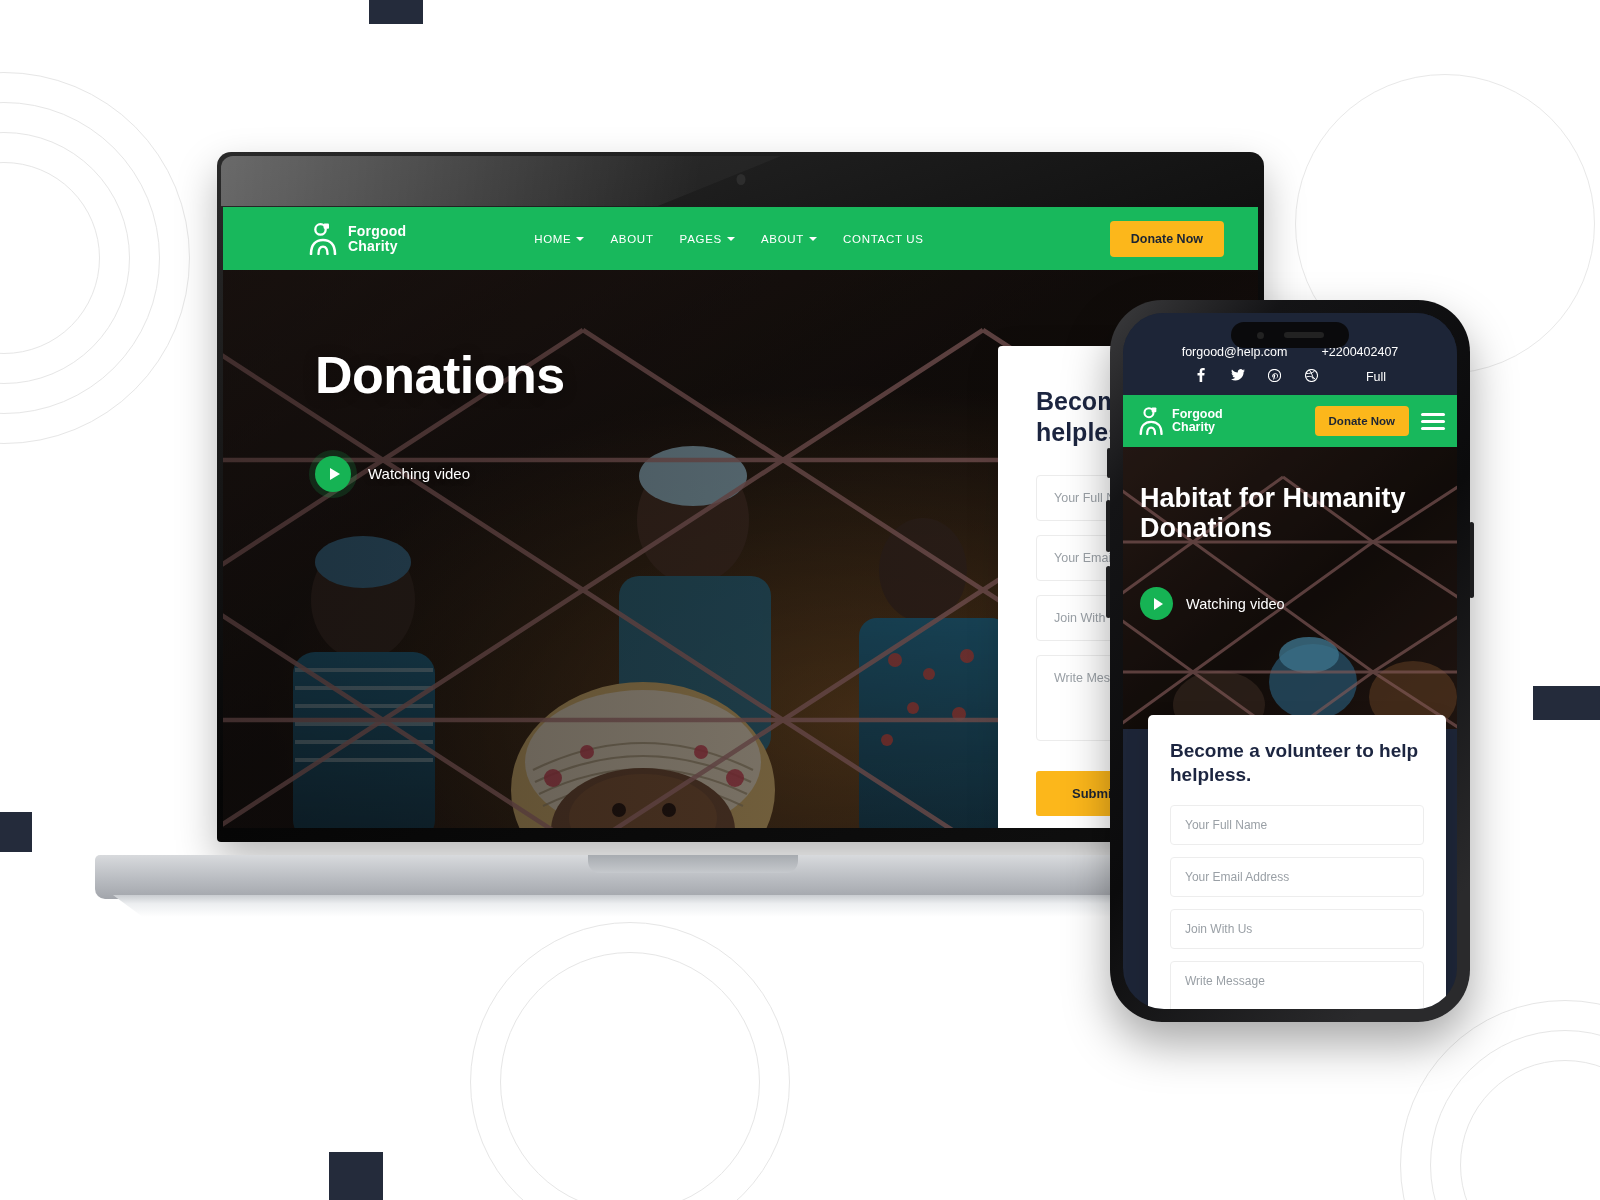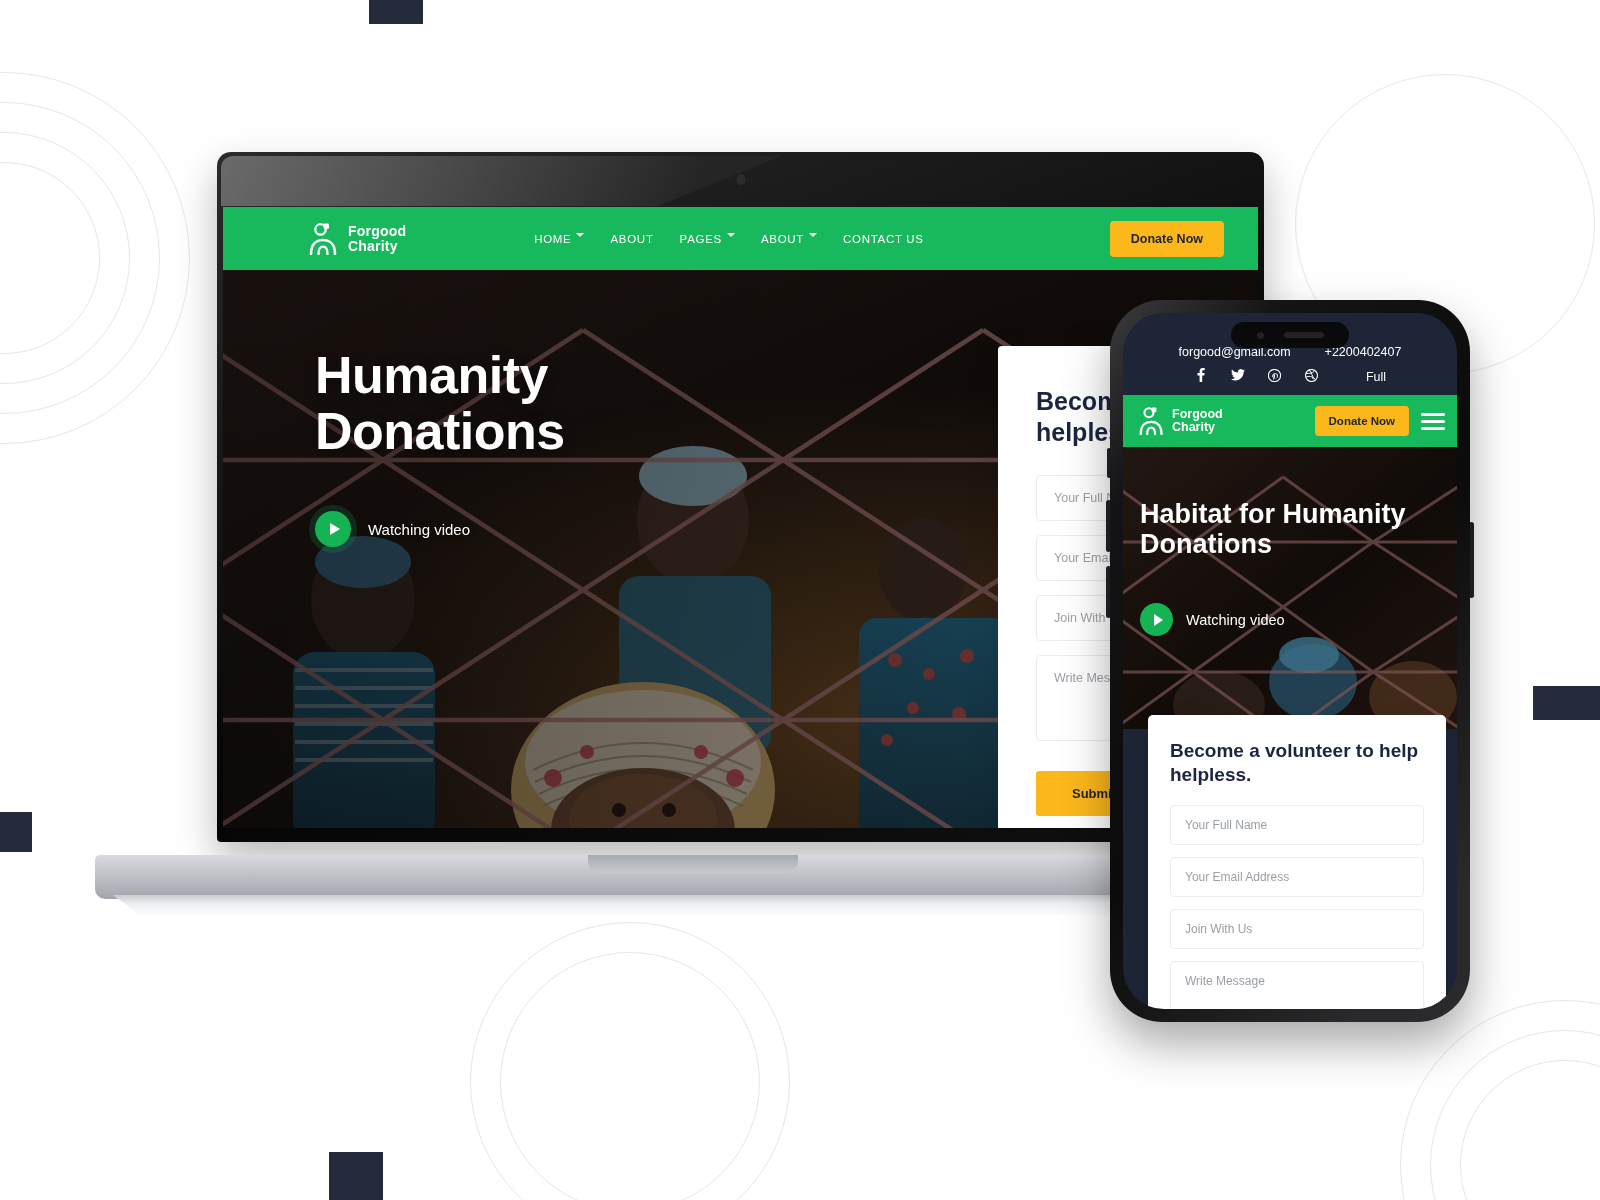--- a/index.html
+++ b/index.html
@@ -74,21 +74,21 @@
     position: relative; z-index: 5;
   }
   .brand { display: flex; align-items: center; gap: 9px; margin-left: 56px; }
   .brand-mark { width: 30px; height: 32px; flex: 0 0 auto; }
   .brand-name { color:#fff; font-weight: bold; line-height: 1.02; font-size: 14px; letter-spacing:.2px;}
   .brand-name span { display:block; }
 
   .nav-links { display:flex; align-items:center; gap: 26px; margin-left: 128px; }
   .nav-link {
     color:#ffffff; font-size: 11.5px; letter-spacing: .7px;
-    display:flex; gap:5px; cursor:pointer; white-space:nowrap;
+    display:flex; align-items:center; gap:5px; cursor:pointer; white-space:nowrap;
   }
   .caret { width:0;height:0;border-left:4px solid transparent;border-right:4px solid transparent;border-top:4.5px solid #fff; display:inline-block;}
 
   .donate-btn {
     margin-left:auto; background:#fcb71b; color:#1c2433; border:none;
     font-size: 12.5px; font-weight: 600; padding: 11px 21px; border-radius:4px;
     cursor:pointer; font-family:"Liberation Sans",sans-serif;
   }
 
   
@@ -172,21 +172,21 @@
   .m-brand-name span { display:block; }
   .m-donate {
     margin-left:auto; background:#fcb71b; color:#1c2433; border:none; font-weight:600;
     font-size: 11.5px; padding: 9px 14px; border-radius:4px; cursor:pointer;
     font-family:"Liberation Sans",sans-serif;
   }
   .hamburger { margin-left: 12px; width: 24px; cursor:pointer; }
   .hamburger div { height:3px; background:#fff; margin: 4px 0; border-radius:2px; }
 
   .m-hero { position:relative; height: 282px; overflow:hidden; background:#201614; }
-  .m-hero-inner { position:absolute; left: 17px; top: 52px; z-index:3; right: 14px; }
+  .m-hero-inner { position:absolute; left: 17px; top: 36px; z-index:3; right: 14px; }
   .m-hero-title { color:#fff; font-size: 27px; font-weight:700; line-height:1.12; }
   .m-watch-row { display:flex; align-items:center; gap:13px; margin-top: 44px; }
   .m-play { width:33px;height:33px;border-radius:50%;background:#16b354;display:flex;align-items:center;justify-content:center;cursor:pointer;}
   .m-play-tri { width:0;height:0;border-left:9px solid #fff;border-top:6px solid transparent;border-bottom:6px solid transparent;margin-left:3px;}
   .m-watch-label { color:#fff; font-size:14.5px; }
 
   .m-card {
     position:absolute; left: 25px; right: 11px; top: 402px;
     background:#fff; border-radius: 5px; padding: 24px 22px 30px;
     z-index: 6; box-shadow: 0 8px 24px rgba(0,0,0,.12);
@@ -375,21 +375,20 @@
               <line x1="-40" y1="450" x2="1120" y2="450"></line>
             </g>
 
             <rect width="1035" height="572" fill="#120c0a" opacity=".22"></rect>
           </svg>
         </div>
         <div class="hero-overlay"></div>
 
         <div class="hero-inner">
           <div class="hero-title">
-            <div>Humanity</div>
             <div>Donations</div>
           </div>
           <div class="watch-row">
             <div class="play-circle">
                 <div class="play-tri"></div>
               </div>
             <div class="watch-label">Watching video</div>
           </div>
         </div>
 
@@ -422,21 +421,21 @@
 
   <div class="phone-body">
     <div class="phone-screen">
       <div class="notch">
         <div class="notch-dot"></div>
         <div class="notch-bar"></div>
       </div>
 
       <div class="m-topbar">
         <div class="m-contact">
-          <span>forgood@gmail.com</span>
+          <span>forgood@help.com</span>
           <span>+2200402407</span>
         </div>
         <div class="m-social-row">
           <span class="m-social">
             <svg width="8" height="14" viewBox="0 0 8 14">
                 <path d="M5.2 14V7.6h2.1l.3-2.5H5.2V3.5c0-.7.2-1.2 1.2-1.2h1.3V.1C7.5.1 6.7 0 5.8 0 3.9 0 2.6 1.2 2.6 3.3v1.8H.5v2.5h2.1V14z" fill="#fff"></path>
               </svg>
           </span>
           <span class="m-social">
             <svg width="14" height="12" viewBox="0 0 14 12">

